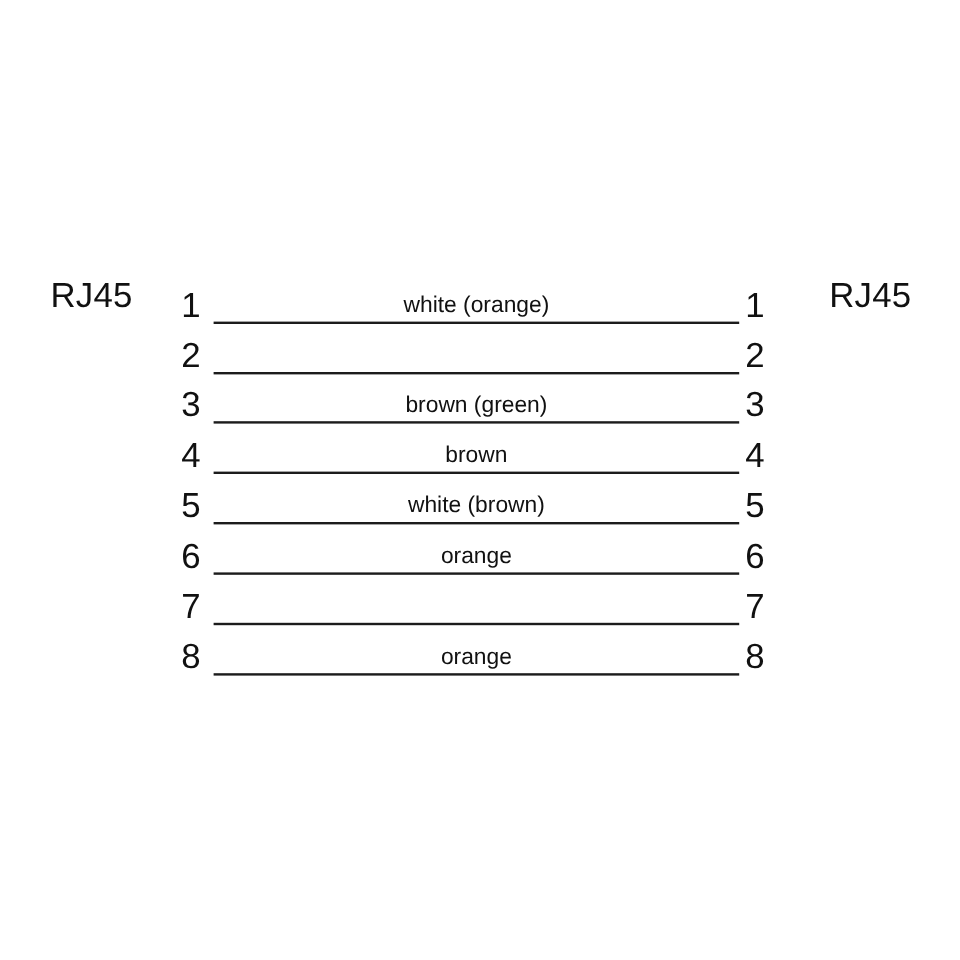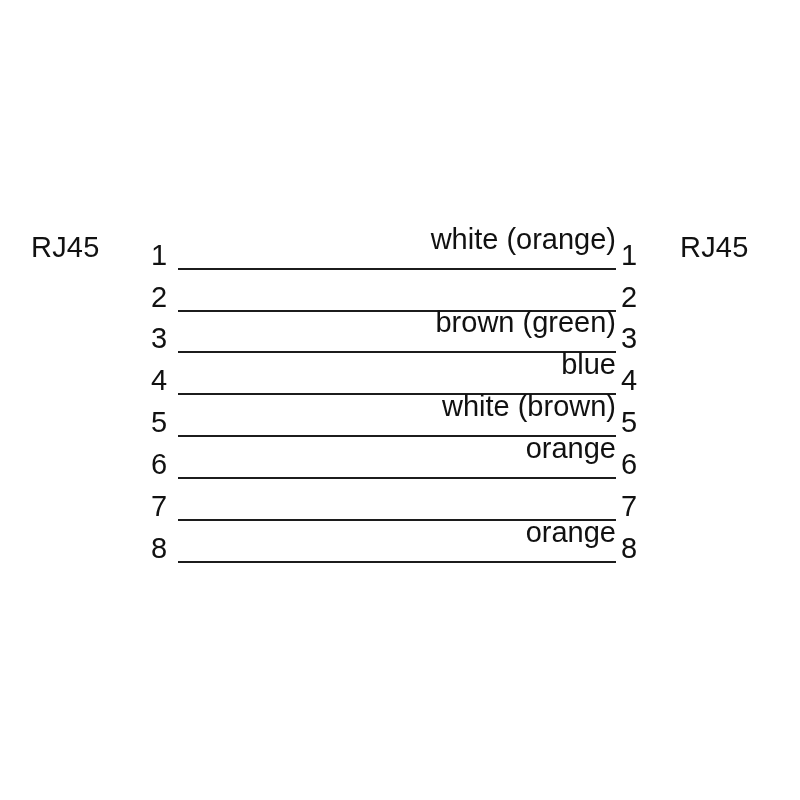--- a/index.html
+++ b/index.html
@@ -19,20 +19,21 @@
   }
 
   
   .connector-label {
     position: absolute;
     font-size: 29px;
     line-height: 29px;
     letter-spacing: 0.2px;
     color: #111111;
     white-space: nowrap;
+    margin-left: 11px;
   }
   #connector-left  { left: 31px;  top: 233px; }
   #connector-right { left: 680px; top: 233px; }
 
   
   .wire-row {
     position: absolute;
     left: 0;
     width: 800px;
     height: 42px;
@@ -58,23 +59,23 @@
     bottom: 0px;
     height: 0;
     border-top: 2px solid #1c1c1c;
   }
 
   
   .wire-label {
     position: absolute;
     left: 178px;
     width: 438px;
-    bottom: 16px;
-    text-align: right;
-    font-size: 29px;
+    bottom: 1px;
+    text-align: center;
+    font-size: 19px;
     line-height: 29px;
     color: #111111;
     white-space: nowrap;
   }
 </style>
 </head>
 <body>
 
 <div id="canvas">
 
@@ -97,21 +98,21 @@
 
   <div class="wire-row" style="top:311px">
     <div class="pin-number left">3</div>
     <div class="wire-label">brown (green)</div>
     <div class="wire-line"></div>
     <div class="pin-number right">3</div>
   </div>
 
   <div class="wire-row" style="top:353px">
     <div class="pin-number left">4</div>
-    <div class="wire-label">blue</div>
+    <div class="wire-label">brown</div>
     <div class="wire-line"></div>
     <div class="pin-number right">4</div>
   </div>
 
   <div class="wire-row" style="top:395px">
     <div class="pin-number left">5</div>
     <div class="wire-label">white (brown)</div>
     <div class="wire-line"></div>
     <div class="pin-number right">5</div>
   </div>

